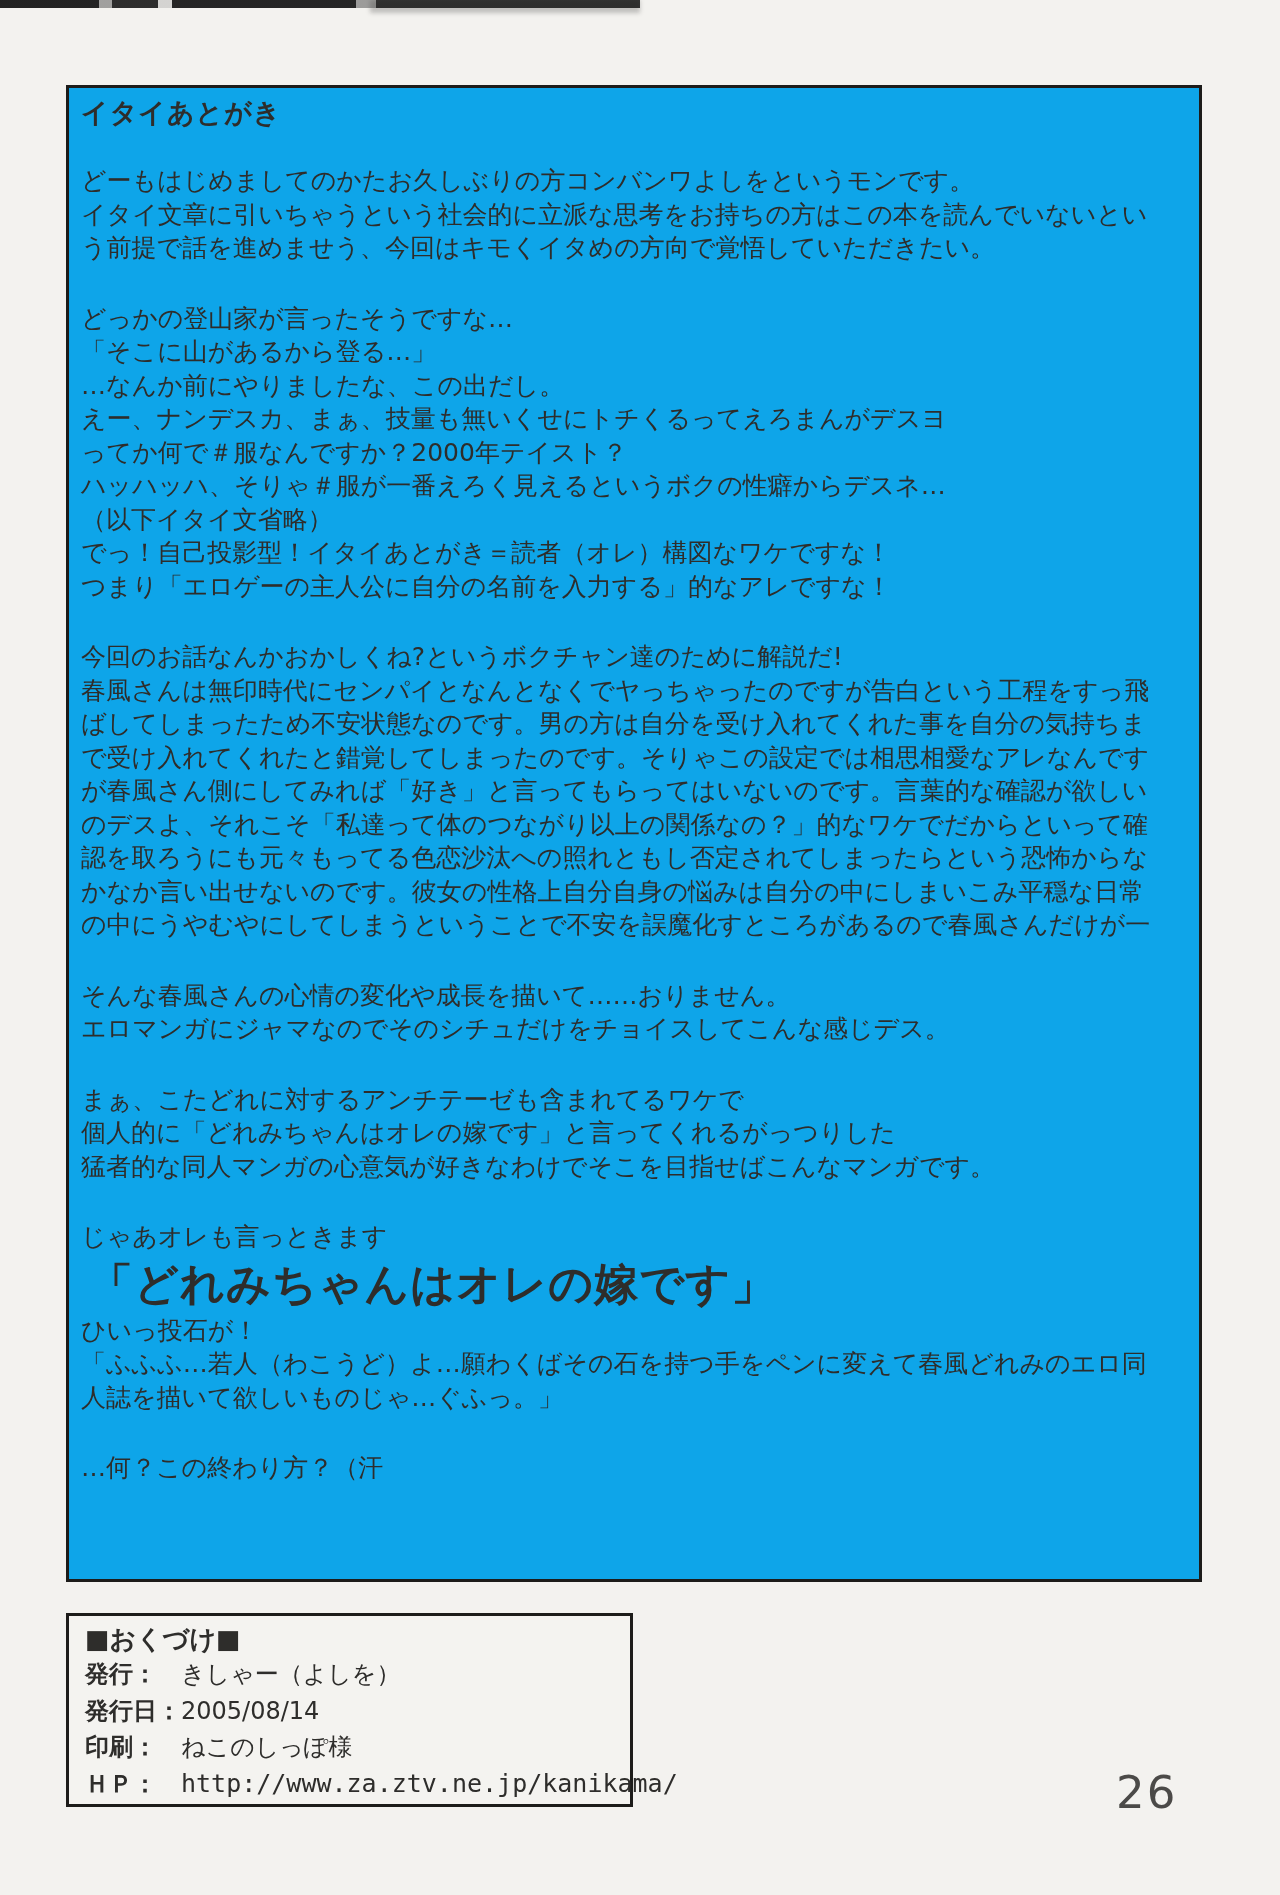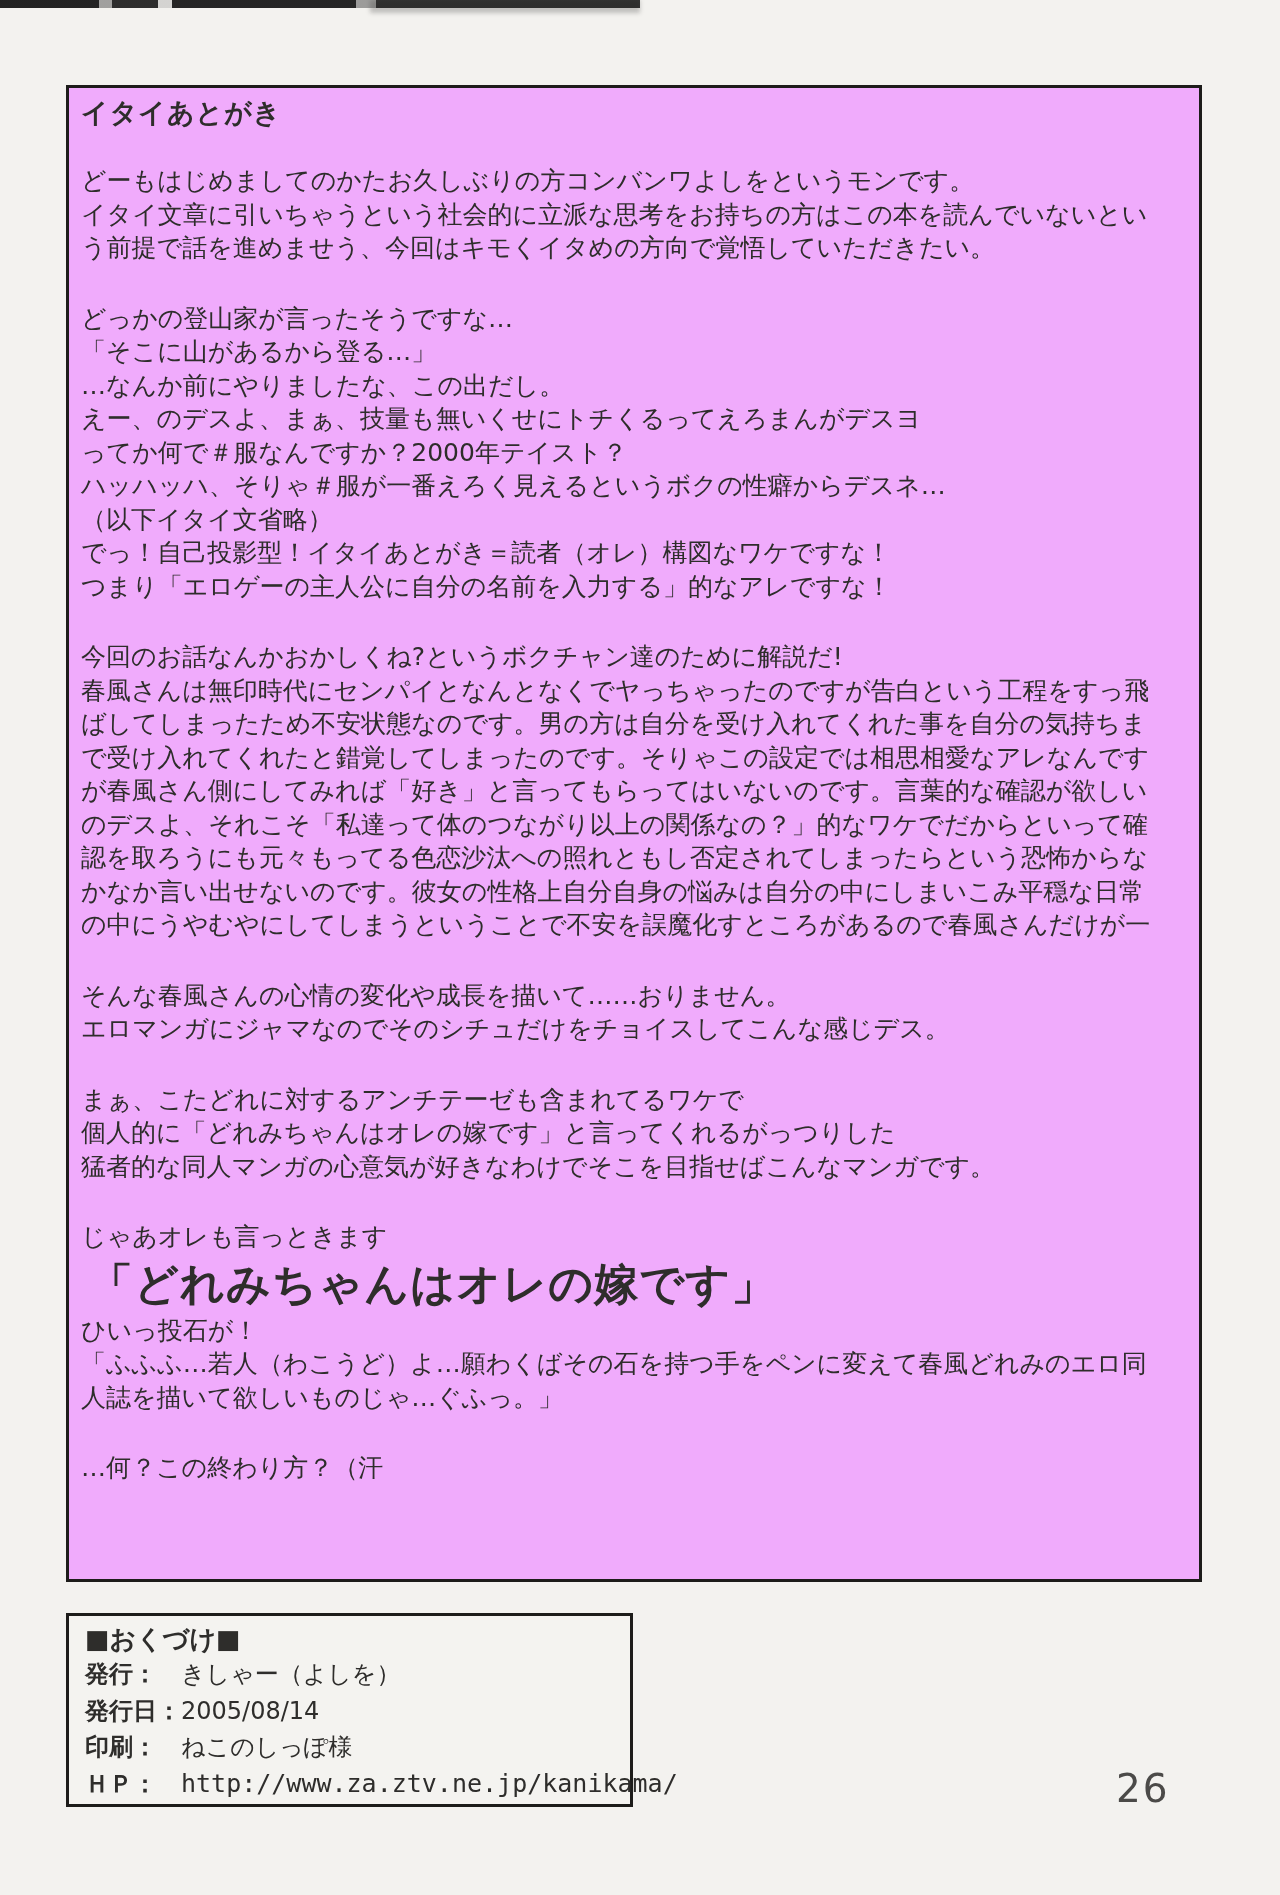--- a/index.html
+++ b/index.html
@@ -30,21 +30,21 @@
     background:rgba(40,40,40,.25);
     filter:blur(2px);
   }
   .afterword-box{
     position:absolute;
     left:66px;top:85px;
     width:1136px;height:1497px;
     border:3px solid #1d1c1a;
     box-sizing:border-box;
     padding:8px 12px 0 12px;
-    background:#f0abfc;
+    background:#0ea5e9;
   }
   .aw-title{
     font-size:27px;
     font-weight:bold;
     line-height:34px;
     margin:0 0 34px 0;
     letter-spacing:1px;
   }
   .line{
     font-size:25px;
@@ -88,21 +88,21 @@
     white-space:pre;
   }
   .c-value{white-space:pre;}
   .c-value.mono{
     font-family:"DejaVu Sans Mono","Liberation Mono",monospace;
     font-size:25px;
   }
   .page-number{
     position:absolute;
     left:1116px;top:1766px;
-    font-size:39px;
+    font-size:45px;
     color:#4b4a48;
     font-weight:400;
     letter-spacing:2px;
   }
 </style>
 </head>
 <body>
 
 <div class="page">
 
@@ -112,21 +112,21 @@
   <div class="afterword-box">
     <div class="aw-title">イタイあとがき</div>
     <div>
         <div class="line">どーもはじめましてのかたお久しぶりの方コンバンワよしをというモンです。</div>
         <div class="line">イタイ文章に引いちゃうという社会的に立派な思考をお持ちの方はこの本を読んでいないとい</div>
         <div class="line">う前提で話を進めませう、今回はキモくイタめの方向で覚悟していただきたい。</div>
         <div class="line blank"></div>
         <div class="line">どっかの登山家が言ったそうですな…</div>
         <div class="line">「そこに山があるから登る…」</div>
         <div class="line">…なんか前にやりましたな、この出だし。</div>
-        <div class="line">えー、のデスよ、まぁ、技量も無いくせにトチくるってえろまんがデスヨ</div>
+        <div class="line">えー、ナンデスカ、まぁ、技量も無いくせにトチくるってえろまんがデスヨ</div>
         <div class="line">ってか何で＃服なんですか？2000年テイスト？</div>
         <div class="line">ハッハッハ、そりゃ＃服が一番えろく見えるというボクの性癖からデスネ…</div>
         <div class="line">（以下イタイ文省略）</div>
         <div class="line">でっ！自己投影型！イタイあとがき＝読者（オレ）構図なワケですな！</div>
         <div class="line">つまり「エロゲーの主人公に自分の名前を入力する」的なアレですな！</div>
         <div class="line blank"></div>
         <div class="line">今回のお話なんかおかしくね?というボクチャン達のために解説だ!</div>
         <div class="line">春風さんは無印時代にセンパイとなんとなくでヤっちゃったのですが告白という工程をすっ飛</div>
         <div class="line">ばしてしまったため不安状態なのです。男の方は自分を受け入れてくれた事を自分の気持ちま</div>
         <div class="line">で受け入れてくれたと錯覚してしまったのです。そりゃこの設定では相思相愛なアレなんです</div>

